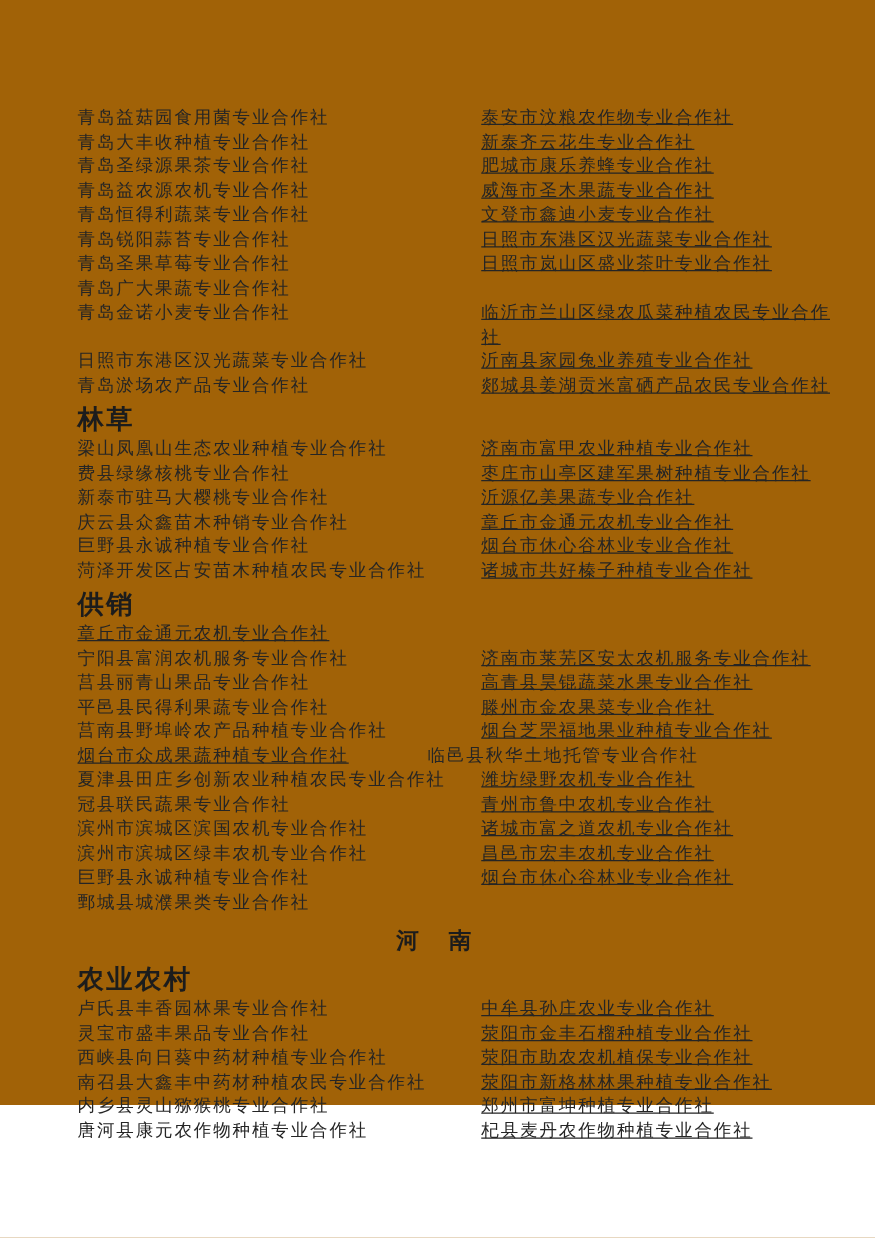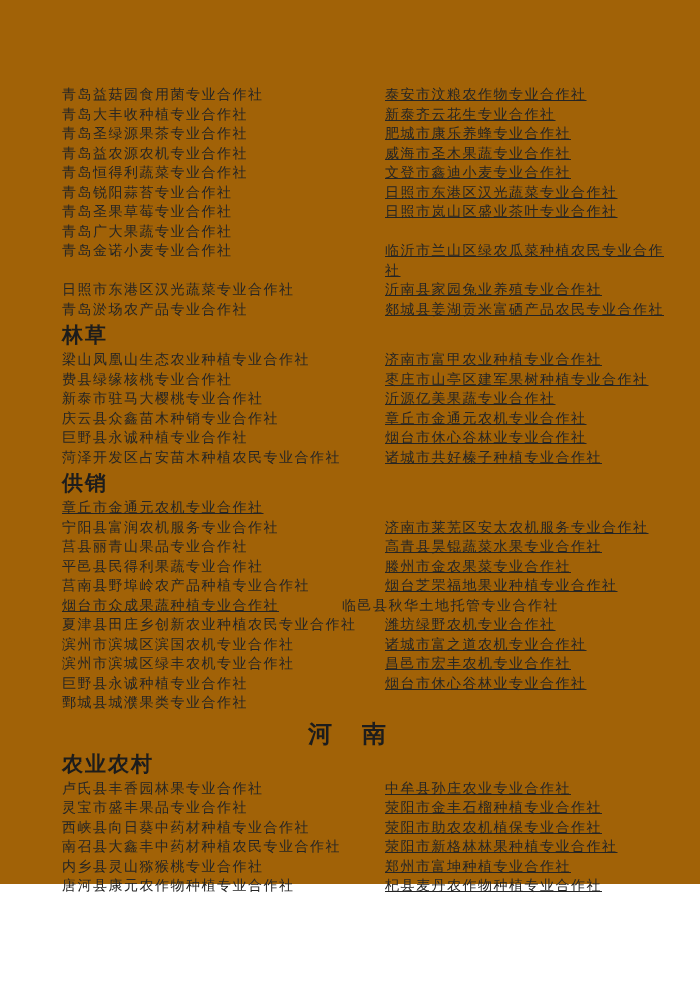--- a/index.html
+++ b/index.html
@@ -44,21 +44,21 @@
   .section-header {
     font-weight: bold;
     font-size: 21px;
     line-height: 20px;
     letter-spacing: 2px;
     margin: 6px 0 5px 0;
     color: #1c1c1c;
   }
   .region-header {
     font-weight: bold;
-    font-size: 24px;
+    font-size: 18px;
     line-height: 24px;
     letter-spacing: 3px;
     text-align: center;
     margin: 9px 30px 8px 0;
     color: #1c1c1c;
   }
 </style>
 </head>
 <body>
 
@@ -154,20 +154,24 @@
       </div>
       <div class="pair-row">
         <div class="cell cell-right">烟台市众成果蔬种植专业合作社</div>
         <div class="cell cell-left">临邑县秋华土地托管专业合作社</div>
       </div>
       <div class="pair-row">
         <div class="cell cell-left">夏津县田庄乡创新农业种植农民专业合作社</div>
         <div class="cell cell-right">潍坊绿野农机专业合作社</div>
       </div>
       <div class="pair-row">
+        <div class="cell cell-left">冠县联民蔬果专业合作社</div>
+        <div class="cell cell-right">青州市鲁中农机专业合作社</div>
+      </div>
+      <div class="pair-row">
         <div class="cell cell-left">滨州市滨城区滨国农机专业合作社</div>
         <div class="cell cell-right">诸城市富之道农机专业合作社</div>
       </div>
       <div class="pair-row">
         <div class="cell cell-left">滨州市滨城区绿丰农机专业合作社</div>
         <div class="cell cell-right">昌邑市宏丰农机专业合作社</div>
       </div>
       <div class="pair-row">
         <div class="cell cell-left">巨野县永诚种植专业合作社</div>
         <div class="cell cell-right">烟台市休心谷林业专业合作社</div>

